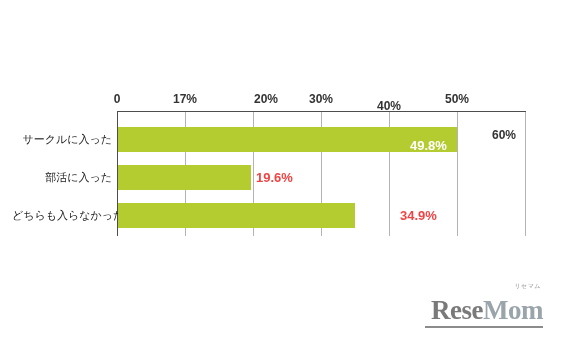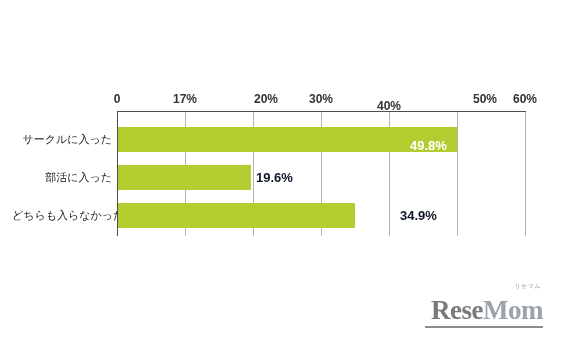--- a/index.html
+++ b/index.html
@@ -68,21 +68,21 @@
   .bar {
     position: absolute;
     left: 118px;
     height: 25px;
     background: #b5cc31;
   }
   .bar-value {
     position: absolute;
     font-size: 13px;
     font-weight: bold;
-    color: #0f172a;
+    color: #ef4444;
     white-space: nowrap;
   }
   .bar-value.inside {
     color: #ffffff;
   }
 
   
   #logo {
     position: absolute;
     right: 18px;
@@ -131,22 +131,22 @@
     <div class="gridline" style="left:457px;"></div>
     <div class="gridline" style="left:525px;"></div>
 
     <div class="axis-line"></div>
 
     <div class="tick-label" style="left:117px;">0</div>
     <div class="tick-label" style="left:185px;">17%</div>
     <div class="tick-label" style="left:266px;">20%</div>
     <div class="tick-label" style="left:321px;">30%</div>
     <div class="tick-label" style="left:389px;margin-top:7px;">40%</div>
-    <div class="tick-label" style="left:457px;margin-left:28px;">50%</div>
-    <div class="tick-label" style="left:525px;">60%</div>
+    <div class="tick-label" style="left:457px;">50%</div>
+    <div class="tick-label" style="left:504px;margin-top:36px;">60%</div>
 
     <div class="cat-label" style="left:20px; top:170px; width:92px;">部活に入った</div>
     <div class="cat-label" style="left:20px; top:132px; width:92px;">サークルに入った</div>
     <div class="cat-label" style="left:12px; top:208px; width:100px;">どちらも入らなかった</div>
 
     <div class="bar" style="top:127px; width:339px;"></div>
     <div class="bar-value inside" style="left:410px; top:138px;text-align:center;">49.8%</div>
 
     <div class="bar" style="top:165px; width:133px;"></div>
     <div class="bar-value" style="left:256px; top:170px;">19.6%</div>

